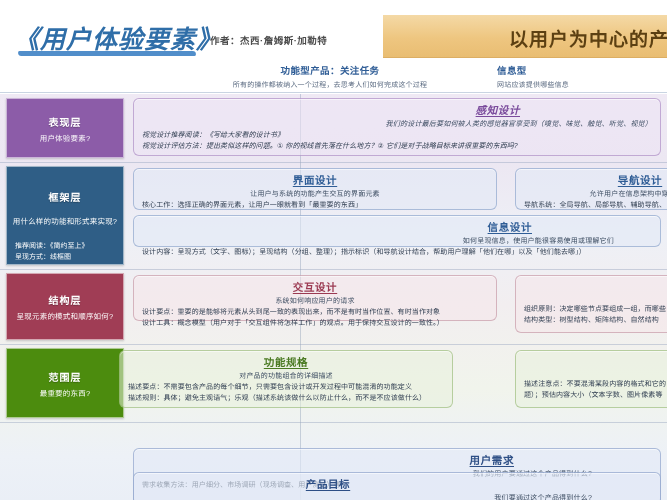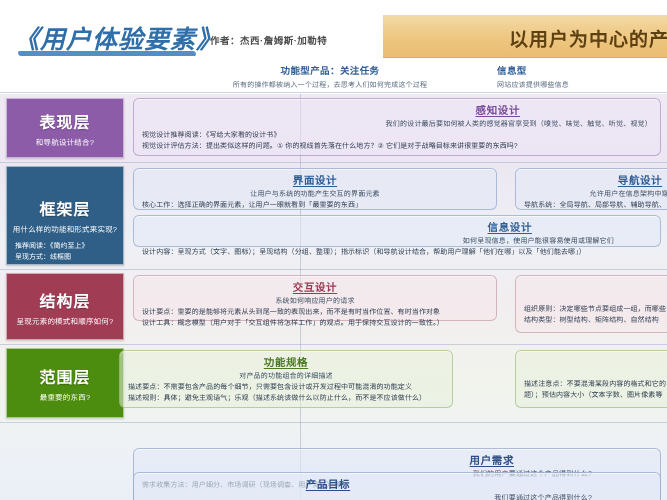--- a/index.html
+++ b/index.html
@@ -64,21 +64,21 @@
 
   
   .layer{
     position:absolute;left:6px;width:118px;
     border:1px solid rgba(255,255,255,.55);
     box-shadow:0 1px 2px rgba(0,0,0,.18);
     color:#fff;text-align:center;
     display:flex;flex-direction:column;align-items:center;justify-content:center;
     padding:2px 4px;box-sizing:border-box;
   }
-  .layer .l-name{font-size:16px;font-weight:bold;letter-spacing:1px;text-shadow:0 1px 1px rgba(0,0,0,.28);}
+  .layer .l-name{font-size:10px;font-weight:bold;letter-spacing:1px;text-shadow:0 1px 1px rgba(0,0,0,.28);}
   .layer .l-sub{font-size:7.5px;margin-top:3px;opacity:.97;letter-spacing:.2px;}
   .layer .l-extra{font-size:7px;margin-top:7px;line-height:1.5;text-align:left;align-self:flex-start;padding-left:4px;}
 
   
   .card{
     position:absolute;
     border:1px solid rgba(140,150,175,.55);
     border-radius:6px;
     background:rgba(255,255,255,.30);
     box-sizing:border-box;
@@ -134,42 +134,42 @@
 
     <div class="vdiv" id="vdiv-1"></div>
 
     <div class="rowline" style="top:68px;"></div>
     <div class="rowline" style="top:175px;"></div>
     <div class="rowline" style="top:250px;"></div>
     <div class="rowline" style="top:328px;"></div>
 
     <div class="layer" style="top:4px;height:60px;background:#8c5ca8;">
       <div class="l-name">表现层</div>
-      <div class="l-sub">和导航设计结合?</div>
-    </div>
-
-    <div class="layer" style="top:72px;height:99px;background:#2f5e86;justify-content:flex-end;padding-top:22px;">
+      <div class="l-sub">用户体验要素?</div>
+    </div>
+
+    <div class="layer" style="top:72px;height:99px;background:#2f5e86;justify-content:space-between;padding-top:22px;">
       <div class="l-name">框架层</div>
       <div class="l-sub">用什么样的功能和形式来实现?</div>
       <div class="l-extra" style="white-space:pre-line;">推荐阅读：《简约至上》
 呈现方式：线框图</div>
     </div>
 
     <div class="layer" style="top:179px;height:67px;background:#a03d55;">
       <div class="l-name">结构层</div>
       <div class="l-sub">呈现元素的模式和顺序如何?</div>
     </div>
 
     <div class="layer" style="top:254px;height:70px;background:#4c8c0e;">
       <div class="l-name">范围层</div>
       <div class="l-sub">最重要的东西?</div>
     </div>
 
 
-    <div class="card purple" style="left:133px;top:4px;width:528px;height:58px;">
+    <div class="card purple" style="left:133px;top:4px;width:528px;height:58px;font-style:italic;">
       <div class="c-title t-purple c-rt" style="text-align:right;padding-right:132px;">感知设计</div>
       <div class="c-sub c-rt" style="text-align:right;">我们的设计最后要如何被人类的感觉器官享受到（嗅觉、味觉、触觉、听觉、视觉）</div>
       <div class="c-line">视觉设计推荐阅读：《写给大家看的设计书》</div>
       <div class="c-line">视觉设计评估方法：提出类似这样的问题。① 你的视线首先落在什么地方？② 它们是对于战略目标来讲很重要的东西吗?</div>
     </div>
 
     <div class="card blue" style="left:133px;top:74px;width:364px;height:42px;">
       <div class="c-title t-blue">界面设计</div>
       <div class="c-sub">让用户与系统的功能产生交互的界面元素</div>
       <div class="c-line">核心工作：选择正确的界面元素，让用户一眼就看到「最重要的东西」</div>

